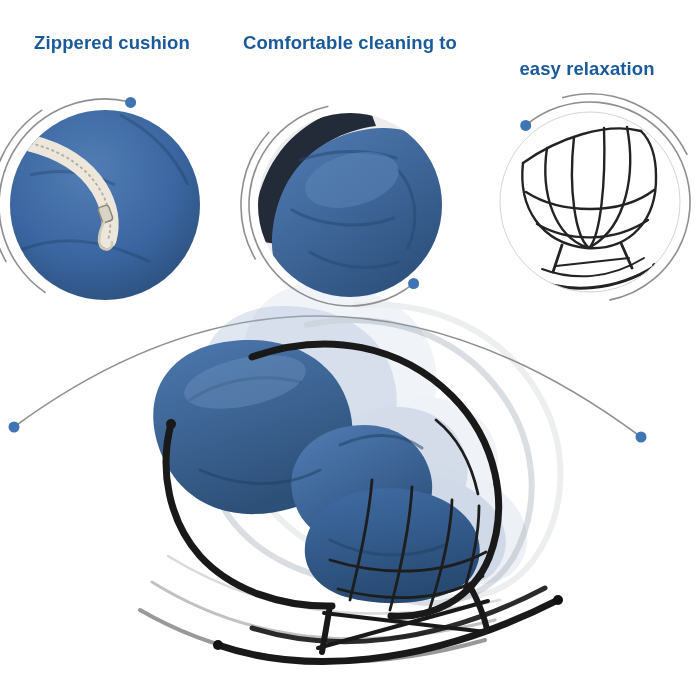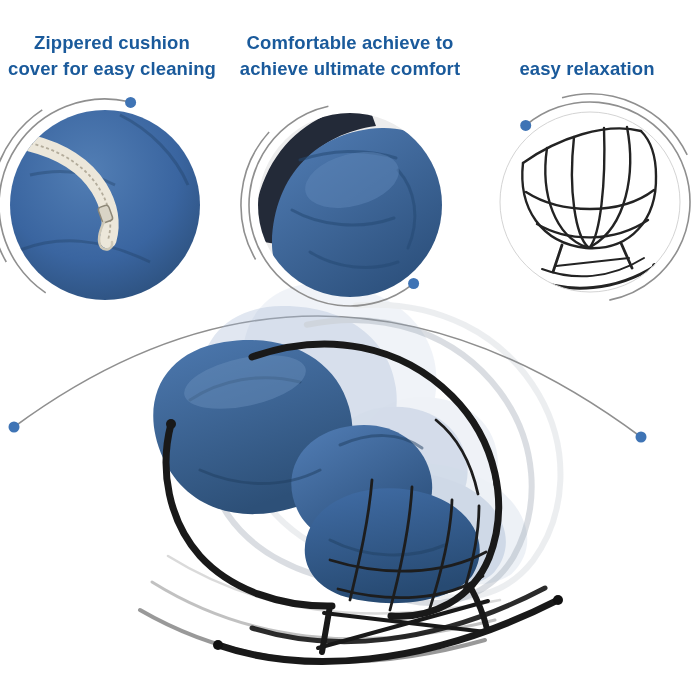--- a/index.html
+++ b/index.html
@@ -191,24 +191,22 @@
         </g>
         <circle cx="532" cy="279" r="3" fill="#232323"></circle>
         <circle cx="655" cy="266" r="3" fill="#232323"></circle>
       </g>
       <circle cx="590" cy="202" r="90" fill="none" stroke="#d4d4d4" stroke-width="1"></circle>
     </g>
   </svg>
 
   <h2 class="feature-title" id="t1">
     <span>Zippered cushion</span><br>
-    <span>cover for easy cleaning</span>
   </h2>
   <h2 class="feature-title" id="t2">
-    <span>Comfortable achieve to</span><br>
-    <span>achieve ultimate comfort</span>
+    <span>Comfortable cleaning to</span><br>
   </h2>
   <h2 class="feature-title" id="t3">
     <br>
     <span>easy relaxation</span>
   </h2>
 
 </div>
 
 </body></html>

